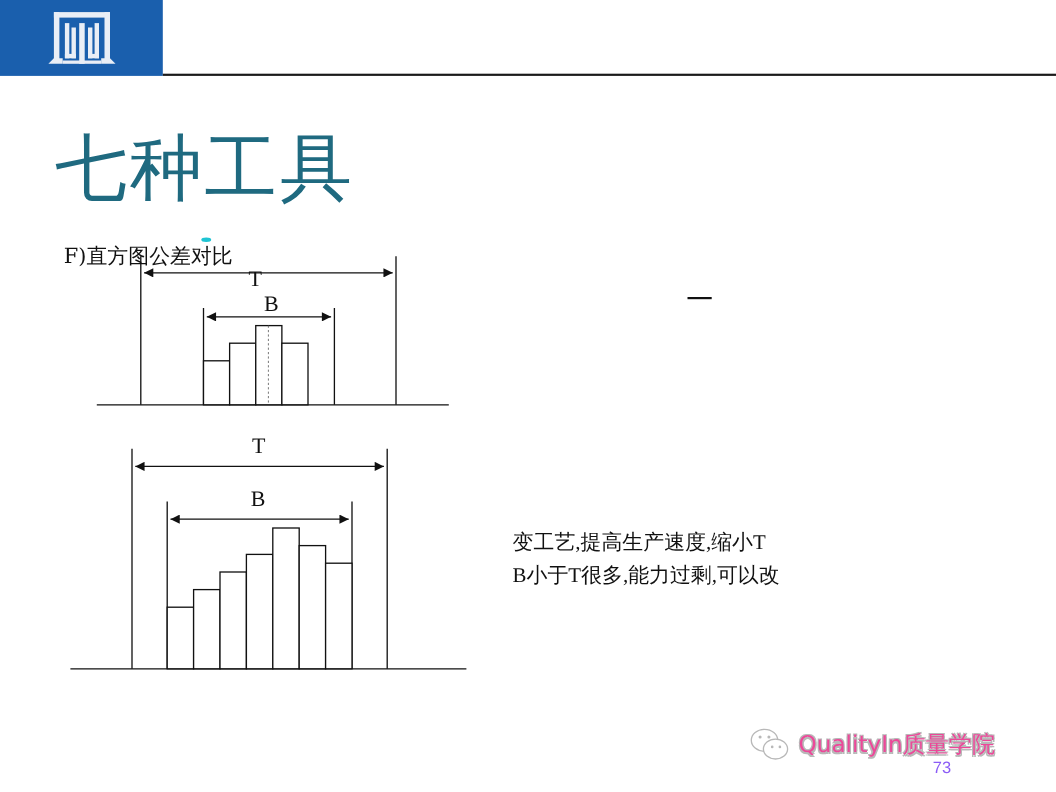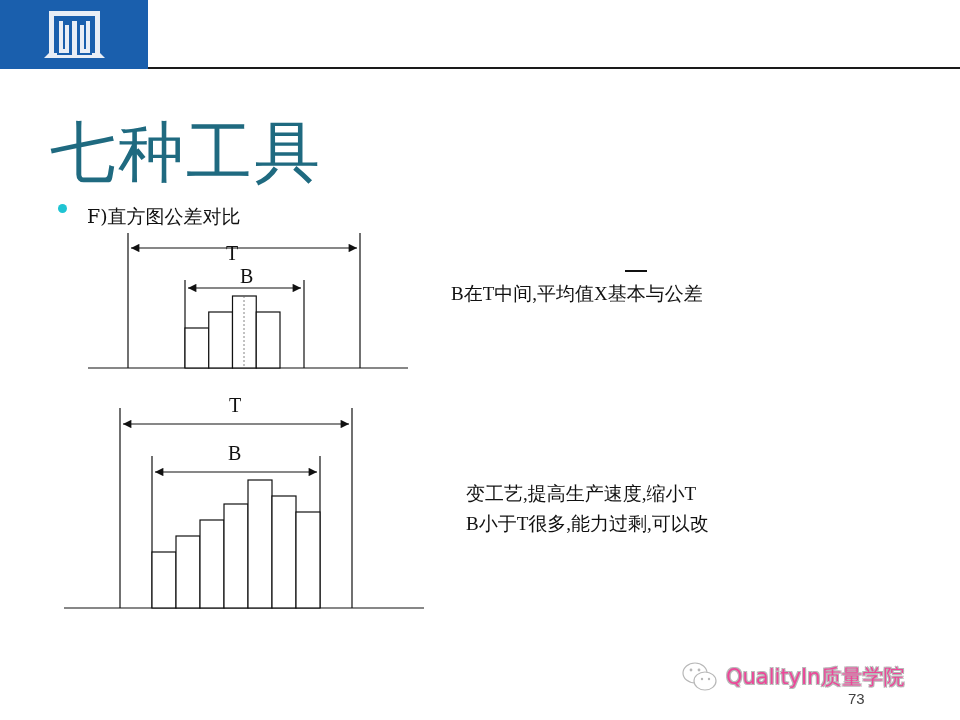--- a/index.html
+++ b/index.html
@@ -17,22 +17,22 @@
       position: absolute; left: 148px; top: 67px; width: 812px; height: 2px;
       background: #1a1a1a;
     }
     .title {
       position: absolute; left: 50px; top: 112px;
       font-family: Liberation Sans, sans-serif;
       font-size: 66px; color: #1f6a80; letter-spacing: 2px;
       line-height: 80px; white-space: nowrap;
     }
     .bullet-row {
-      position: absolute; left: 58px; top: 204px; height: 30px;
-      display: flex; align-items: flex-start; gap: 0;
+      position: absolute; left: 58px; top: 216px; height: 30px;
+      display: flex; align-items: flex-end; gap: 0; flex-direction: column;
     }
     .bullet-dot {
       width: 9px; height: 9px; border-radius: 50%; background: #1fc4d3;
       margin-right: 20px;
     }
     .bullet-text { font-size: 19px; color: #111; white-space: nowrap; }
     .diagram { position: absolute; left: 0; top: 0; }
     .diagram text { font-family: "Liberation Serif", "DejaVu Serif", serif; font-size: 20px; fill: #111; }
     .desc {
       position: absolute; font-size: 19px; color: #111; line-height: 30px;
@@ -47,21 +47,21 @@
       position: absolute; left: 680px; top: 660px;
       display: flex; align-items: center; gap: 6px;
       font-family: "DejaVu Sans", "Liberation Sans", sans-serif;
       font-size: 21px; color: #ec4899;
       text-shadow: -1px -1px 0 #b8b8b8, 1px -1px 0 #b8b8b8, -1px 1px 0 #b8b8b8, 1px 1px 0 #b8b8b8;
       white-space: nowrap;
     }
     .page-number {
       position: absolute; left: 848px; top: 690px;
       font-family: "Liberation Sans", "DejaVu Sans", sans-serif;
-      font-size: 15px; color: #404040;
+      font-size: 15px; color: #8b5cf6;
     }
   </style>
 </head>
 <body>
 
 <div class="logo-block">
   <svg width="148" height="69" viewBox="0 0 148 69">
     <g fill="#e9eef6">
 
       <rect x="49" y="11" width="51" height="5"></rect>
@@ -142,21 +142,20 @@
         <rect x="272" y="496" width="24" height="112" fill="#fff" stroke="#111" stroke-width="1.2"></rect>
         <rect x="296" y="512" width="24" height="96" fill="#fff" stroke="#111" stroke-width="1.2"></rect>
       </g>
   </g>
   <text x="229" y="412">T</text>
   <text x="228" y="460">B</text>
 </svg>
 
 <div class="xbar"></div>
 <div class="desc desc1">
-  <div>B在T中间,平均值X基本与公差</div>
 </div>
 <div class="desc desc2">
   <div>变工艺,提高生产速度,缩小T</div>
   <div>B小于T很多,能力过剩,可以改</div>
 </div>
 
 <div class="watermark">
   <svg width="40" height="34" viewBox="0 0 40 34">
     <ellipse cx="15" cy="13" rx="12" ry="10" fill="#fff" stroke="#b8b8b8" stroke-width="1.2"></ellipse>
     <ellipse cx="25" cy="21" rx="11" ry="9" fill="#fff" stroke="#b8b8b8" stroke-width="1.2"></ellipse>

